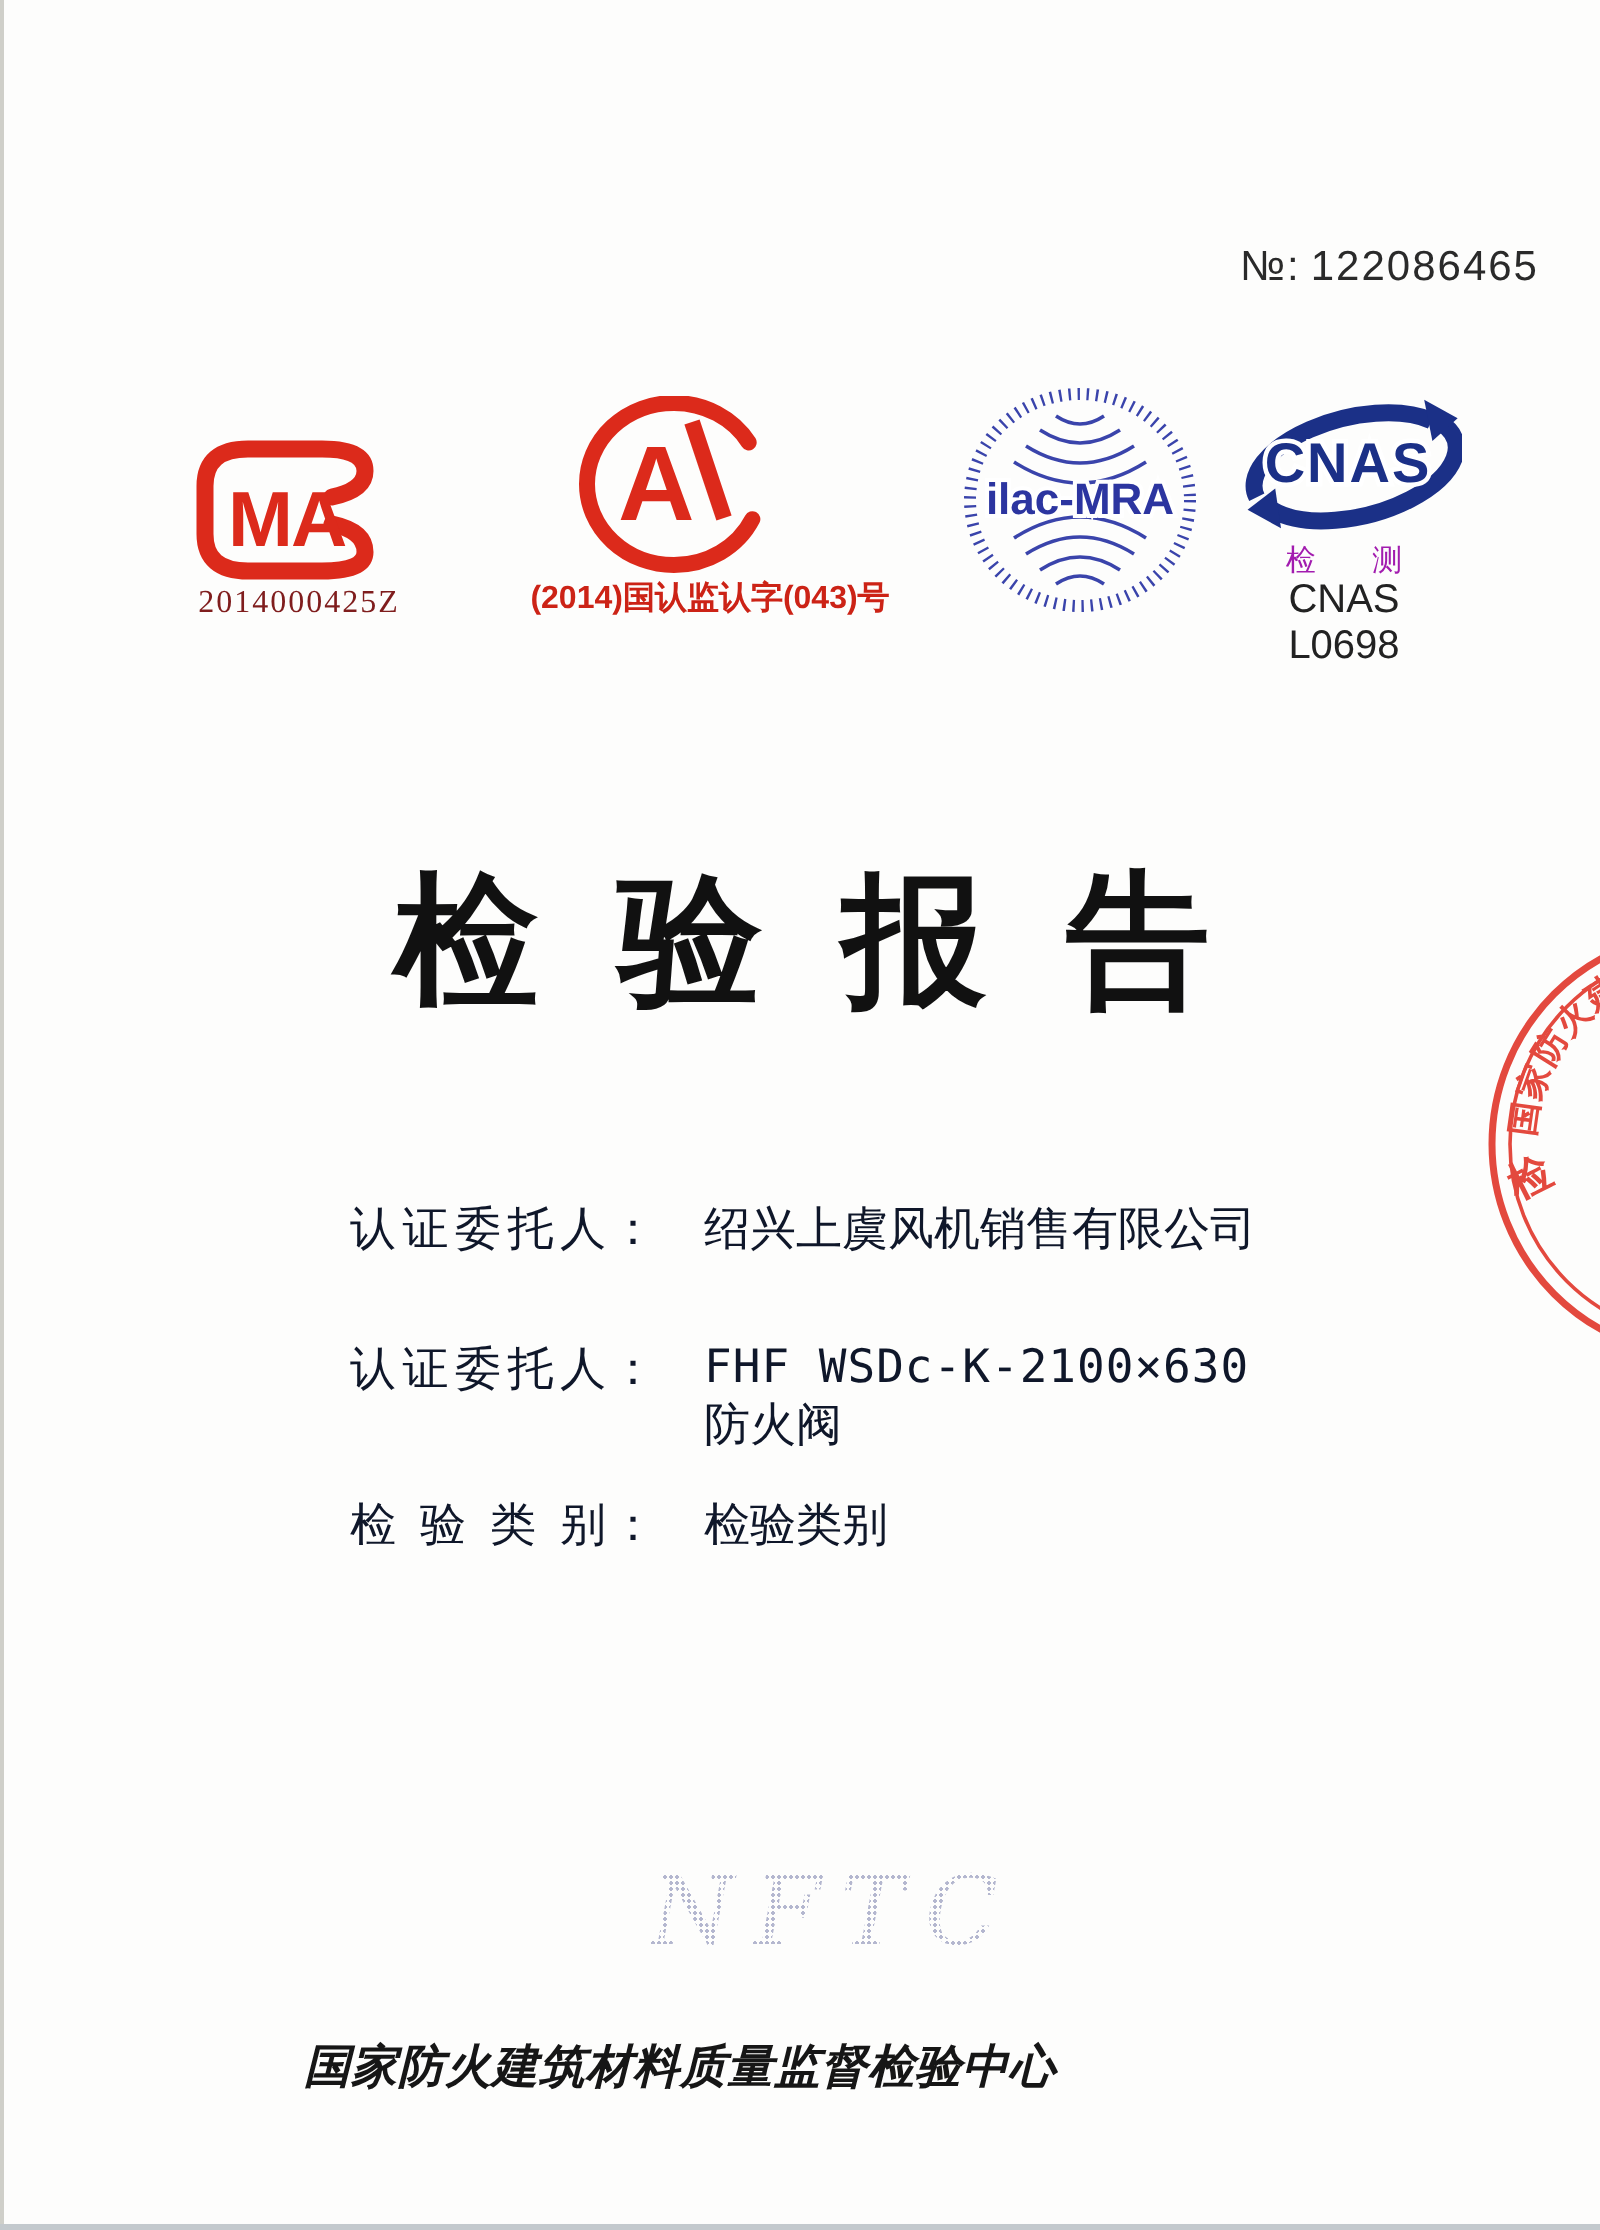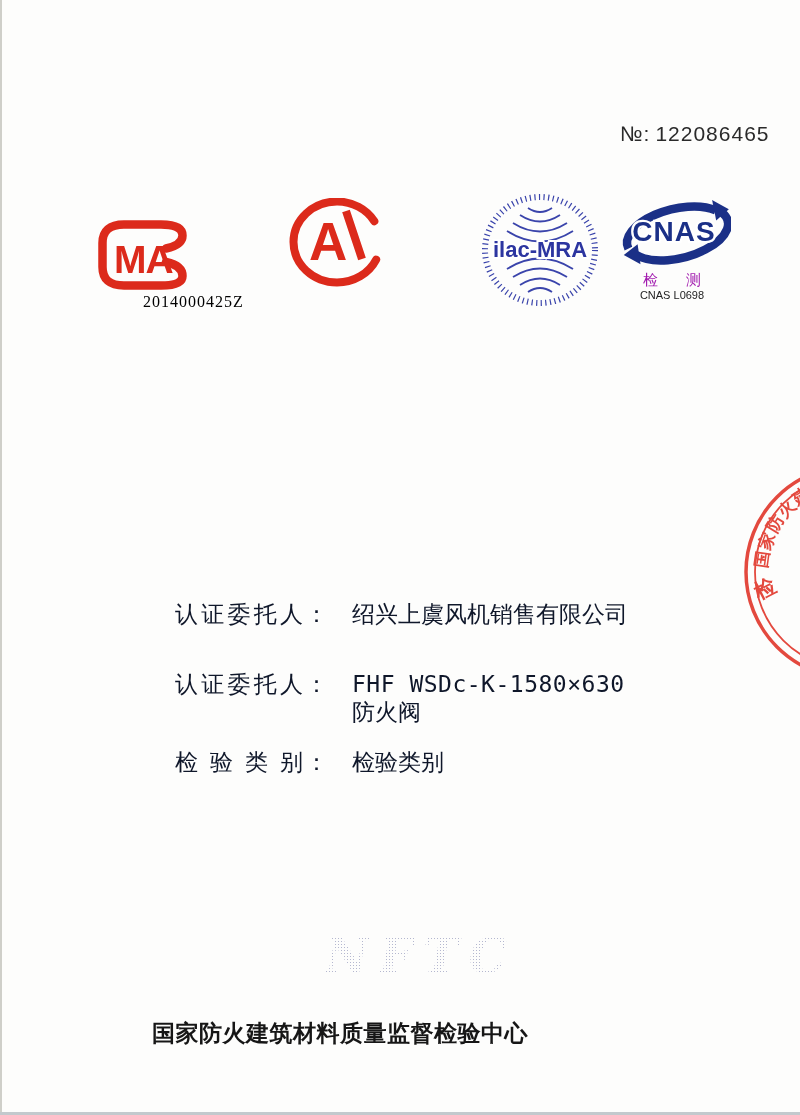--- a/index.html
+++ b/index.html
@@ -13,61 +13,61 @@
   #edge-left{left:0;top:0;width:2px;height:1115px;background:#cfcfc9;}
   #edge-bottom{left:0;top:1112px;width:800px;height:3px;background:#c3c9cd;}
 
   
   #serial{left:620px;top:122px;font-size:21px;color:#2a2a2a;letter-spacing:1px;}
   #serial .num{margin-left:5px;}
 
   
   #cma-logo{left:98px;top:220px;}
   #cma-code{left:92px;top:293px;width:115px;text-align:center;
-    font-family:"Liberation Serif",serif;font-size:16px;letter-spacing:1px;color:#000000;margin-left:44px;}
+    font-family:"Liberation Serif",serif;font-size:16px;letter-spacing:1px;color:#7f1d1d;}
   #cal-logo{left:289px;top:198px;}
   #cal-caption{left:255px;top:289px;width:200px;text-align:center;
     font-size:16px;font-weight:bold;color:#cc2316;}
   #ilac-logo{left:480px;top:192px;}
   #cnas-logo{left:619px;top:191px;}
   #cnas-caption-cn{left:617px;top:271px;width:110px;text-align:center;
     font-size:15px;letter-spacing:12px;text-indent:12px;color:#a21caf;}
   #cnas-caption-code{left:617px;top:289px;width:110px;text-align:center;
-    font-size:11px;color:#222;}
+    font-size:20px;color:#222;}
 
   
   #title{left:197px;top:435px;font-size:72px;font-weight:bold;color:#111;
     letter-spacing:40px;white-space:nowrap;line-height:1;}
 
   
   .field{left:175px;display:flex;align-items:flex-start;font-size:23px;color:#0f172a;line-height:28px;}
   #field-0{top:600px;}
   #field-1{top:670px;}
   #field-2{top:748px;align-items:flex-end;}
   .f-label{display:inline-block;width:128px;text-align:justify;text-align-last:justify;}
   .f-colon{margin:0 4px 0 2px;}
   .f-values{display:flex;flex-direction:column;margin-left:20px;}
   .f-value-mono{font-family:"DejaVu Sans Mono",monospace;letter-spacing:0.5px;}
 
   
   #watermark{left:325px;top:928px;font-family:"DejaVu Serif",serif;
-    font-style:italic;font-weight:bold;font-size:48px;letter-spacing:10px;
+    font-style:italic;font-weight:normal;font-size:48px;letter-spacing:10px;
     color:#c5c7d8;}
   @supports ((-webkit-background-clip:text) or (background-clip:text)){
     #watermark{
       color:transparent;
       background-image:radial-gradient(#b4b7cf 0.8px, rgba(255,255,255,0) 0.95px);
       background-size:3px 3px;
       -webkit-background-clip:text;background-clip:text;
     }
   }
 
   
   #footer-name{left:0;top:1018px;width:680px;text-align:center;
-    font-size:23px;font-weight:bold;letter-spacing:0.5px;color:#161616;}
+    font-size:23px;font-weight:bold;letter-spacing:0.5px;color:#161616;font-style:italic;}
 
   
   #stamp{left:735px;top:448px;opacity:0.93;}
 </style>
 </head>
 <body>
 
 <div id="page">
 
   <div class="abs" id="serial">
@@ -78,20 +78,21 @@
     <path d="M 68 28.5 Q 84.5 25 84.5 15.5 Q 84.5 4.5 63 4.5 L 26 4.5 Q 4.5 4.5 4.5 23 L 4.5 47 Q 4.5 65.5 26 65.5 L 63 65.5 Q 84.5 65.5 84.5 56 Q 84.5 45.5 68 42" fill="none" stroke="#dc2a1b" stroke-width="8.5" stroke-linecap="round"></path>
     <text x="16" y="53" font-size="39" font-weight="bold" fill="#dc2a1b" font-family="Liberation Sans, sans-serif" letter-spacing="-1">MA</text>
   </svg>
   <div class="abs" id="cma-code">2014000425Z</div>
 
   <svg class="abs" id="cal-logo" width="97" height="90" viewBox="0 0 97 90">
     <ellipse cx="48" cy="44" rx="43.5" ry="40.5" fill="none" stroke="#dc2a1b" stroke-width="8" pathLength="360" stroke-dasharray="305 55" stroke-dashoffset="-25" stroke-linecap="round"></ellipse>
     <text x="20" y="62" font-size="53" font-weight="bold" fill="#dc2a1b" font-family="Liberation Sans, sans-serif">A</text>
     <line x1="57" y1="13" x2="73" y2="61" stroke="#dc2a1b" stroke-width="8"></line>
   </svg>
+  <div class="abs" id="cal-caption">(2014)国认监认字(043)号</div>
 
   <svg class="abs" id="ilac-logo" width="120" height="116" viewBox="0 0 120 116">
     <ellipse cx="60" cy="58" rx="55" ry="53" fill="none" stroke="#3a44ab" stroke-width="6" stroke-dasharray="1.2 3.4"></ellipse>
     <g fill="none" stroke="#3a44ab" stroke-width="1.8">
       <path d="M 48 16 Q 60 24 72 16"></path>
       <path d="M 40 23 Q 60 36 80 23"></path>
       <path d="M 33 31 Q 60 48 87 31"></path>
       <path d="M 27 39 Q 60 60 93 39"></path>
       <path d="M 48 100 Q 60 92 72 100"></path>
       <path d="M 40 93 Q 60 80 80 93"></path>
@@ -106,20 +107,21 @@
       <path d="M 6 46 A 51 25 0 0 1 100 30" fill="none" stroke="#1b3087" stroke-width="8.5"></path>
       <path d="M 104 32 A 51 25 0 0 1 12 54" fill="none" stroke="#1b3087" stroke-width="8.5"></path>
       <polygon points="99,19 113,32 98,40" fill="#1b3087"></polygon>
       <polygon points="14,64 0,51 16,44" fill="#1b3087"></polygon>
     </g>
     <text x="55" y="50" text-anchor="middle" font-size="28" font-weight="bold" fill="#1b3087" stroke="#ffffff" stroke-width="4.5" paint-order="stroke" font-family="Liberation Sans, sans-serif" letter-spacing="1">CNAS</text>
   </svg>
   <div class="abs" id="cnas-caption-cn">检 测</div>
   <div class="abs" id="cnas-caption-code">CNAS L0698</div>
 
+  <div class="abs" id="title">检验报告</div>
 
   <svg class="abs" id="stamp" width="140" height="235" viewBox="0 0 140 235">
     <circle cx="117" cy="124" r="106" fill="none" stroke="#e23c30" stroke-width="3.5"></circle>
     <circle cx="117" cy="124" r="97" fill="none" stroke="#e23c30" stroke-width="1.8"></circle>
     <g fill="#e23c30" font-family="Liberation Sans, sans-serif" font-size="17" font-weight="bold" text-anchor="middle">
       <text transform="translate(32.8,112.1) rotate(-82)">国</text>
       <text transform="translate(37.1,94.9) rotate(-70)">家</text>
       <text transform="translate(44.9,78.5) rotate(-58)">防</text>
       <text transform="translate(55.8,64.9) rotate(-46)">火</text>
       <text transform="translate(69.5,52.7) rotate(-34)">建</text>
@@ -133,21 +135,21 @@
     <span class="f-colon">：</span>
     <span class="f-values">
         <span>绍兴上虞风机销售有限公司</span>
       </span>
   </div>
 
   <div class="abs field" id="field-1">
     <span class="f-label">认证委托人</span>
     <span class="f-colon">：</span>
     <span class="f-values">
-      <span class="f-value-mono">FHF WSDc-K-1580×630</span>
+      <span class="f-value-mono">FHF WSDc-K-2100×630</span>
       <span>防火阀</span>
     </span>
   </div>
 
   <div class="abs field" id="field-2">
     <span class="f-label">检验类别</span>
     <span class="f-colon">：</span>
     <span class="f-values">
         <span>检验类别</span>
       </span>

